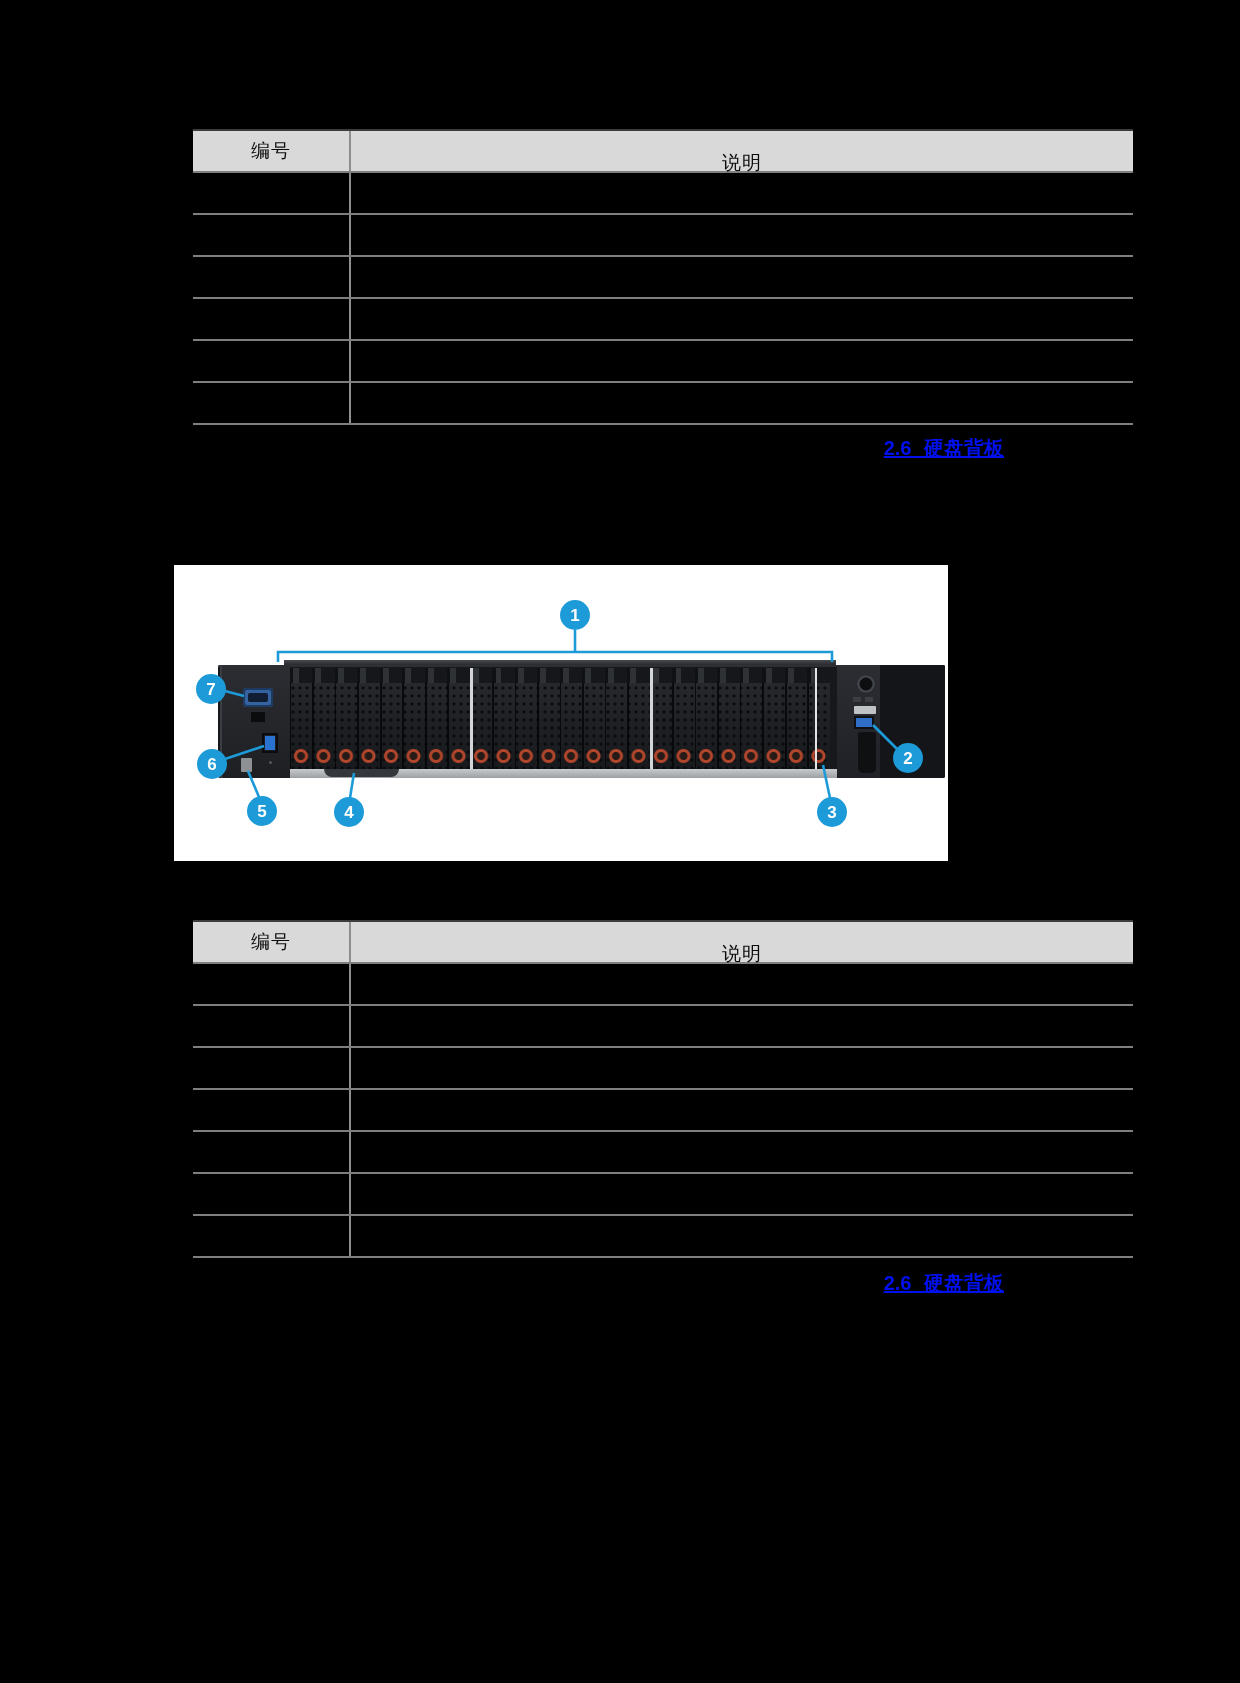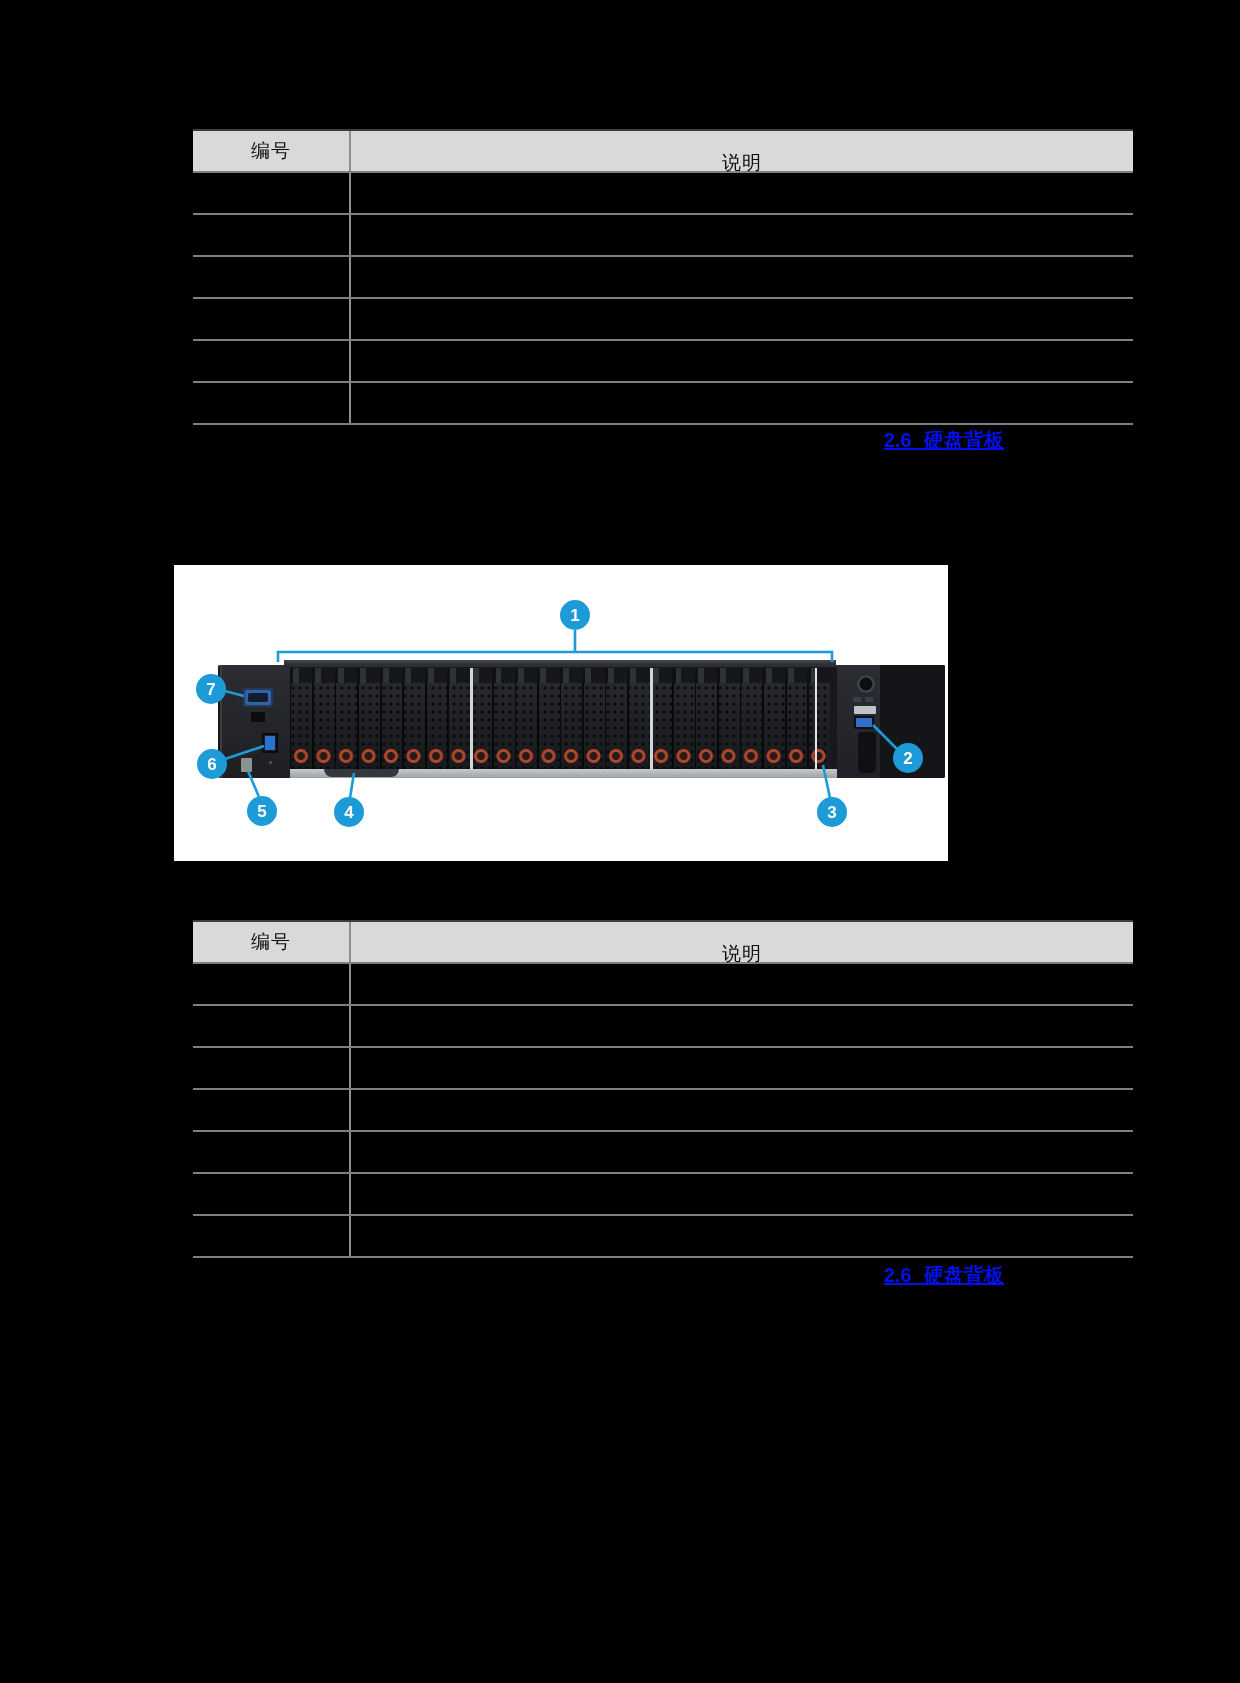--- a/index.html
+++ b/index.html
@@ -12,21 +12,21 @@
   .thead{display:flex;height:40px;background:var(--thead-bg);
          border-top:2px solid #3c3c3c;border-bottom:2px solid #7f7f7f;}
   .hc{font-size:19px;color:#0c0c0c;letter-spacing:1px;}
   .c1{flex:none;width:156px;height:100%;border-right:2px solid #8e8e8e;
       display:flex;align-items:center;justify-content:center;}
   .c2{flex:1;height:100%;display:flex;align-items:center;justify-content:center;margin-top:12px;}
   .trow{display:flex;height:40px;border-bottom:2px solid #7f7f7f;color:#050505;font-size:18px;}
 
   
   .doclink{position:absolute;right:180px;font-weight:700;font-size:20px;word-spacing:7px;
-           color:var(--link);text-decoration:underline;cursor:pointer;}
+           color:var(--link);text-decoration:underline;cursor:pointer;margin-top:8px;}
   #link1{top:427px;} #link2{top:1262px;}
 
   
   .figure{position:absolute;left:174px;top:565px;width:774px;height:296px;background:#fff;}
   .figure *{position:absolute;}
   .chassis{left:44px;top:100px;width:727px;height:113px;background:#17181b;border-radius:2px;
            box-shadow:inset 0 2px 0 #2c2f33;}
   .toprail{left:110px;top:95px;width:552px;height:10px;
            background:linear-gradient(180deg,#45484d,#24262a 60%,#1b1d20);}
   .ear-left{left:46px;top:100px;width:70px;height:113px;

